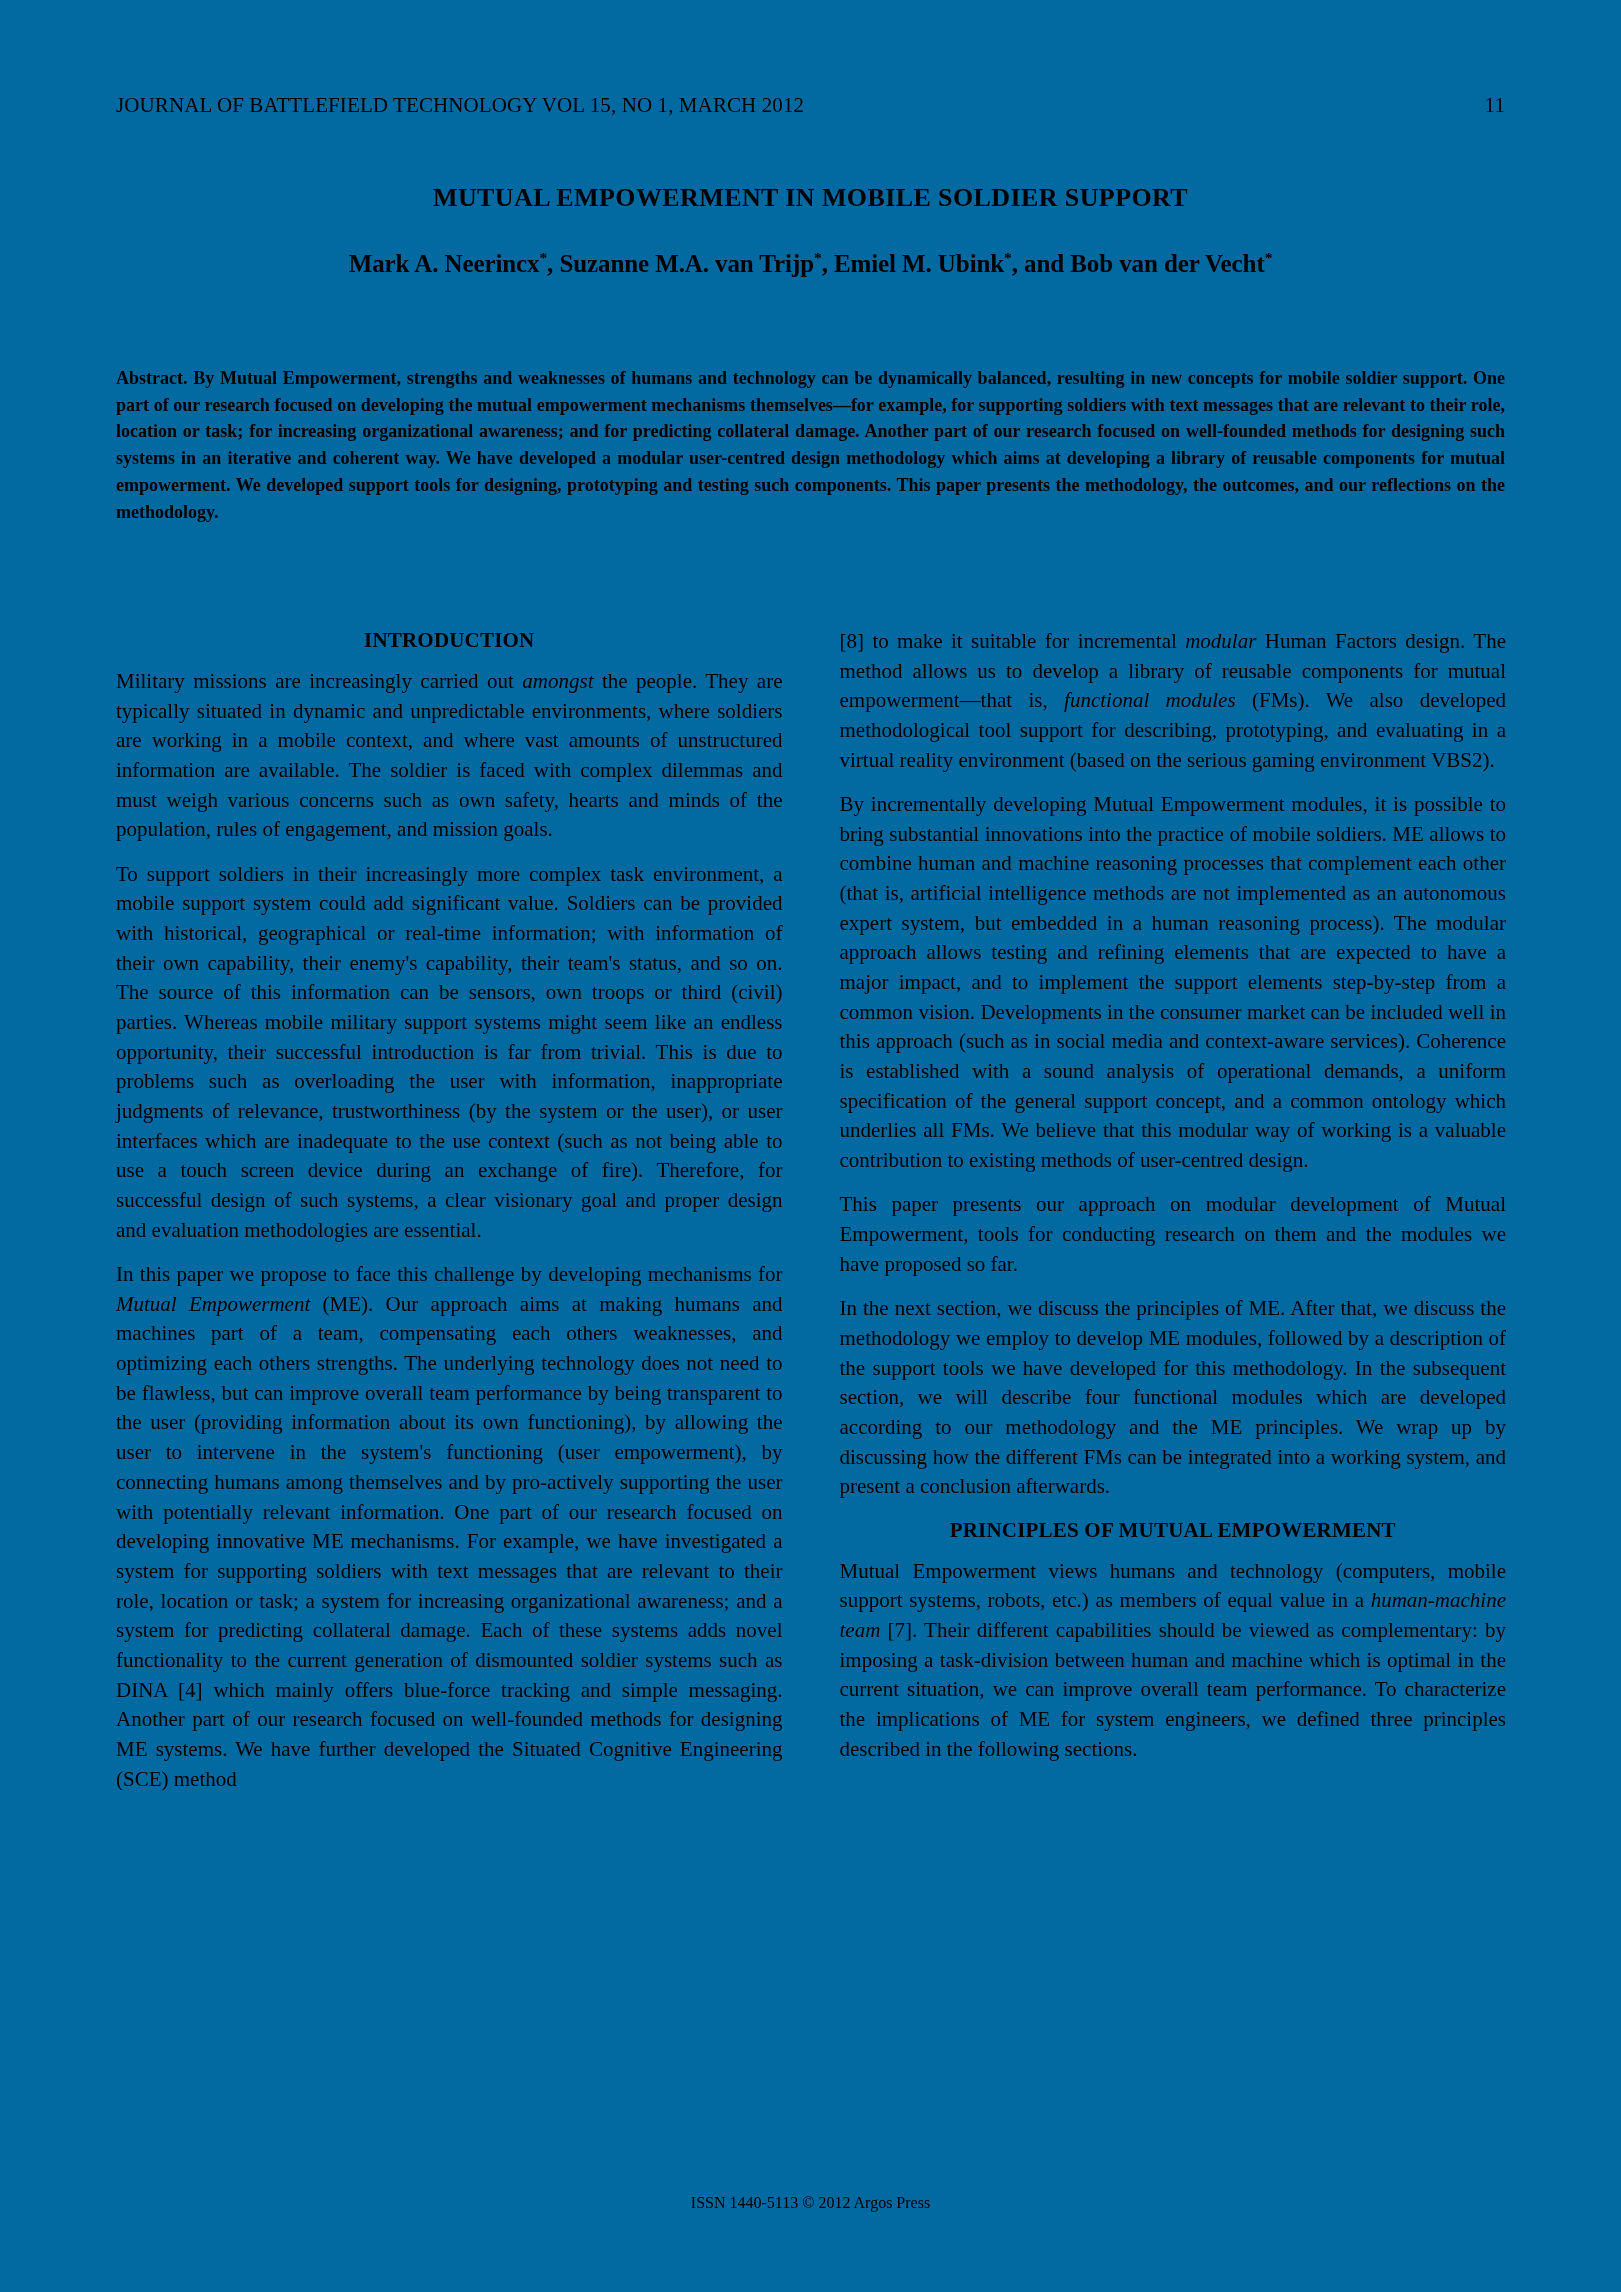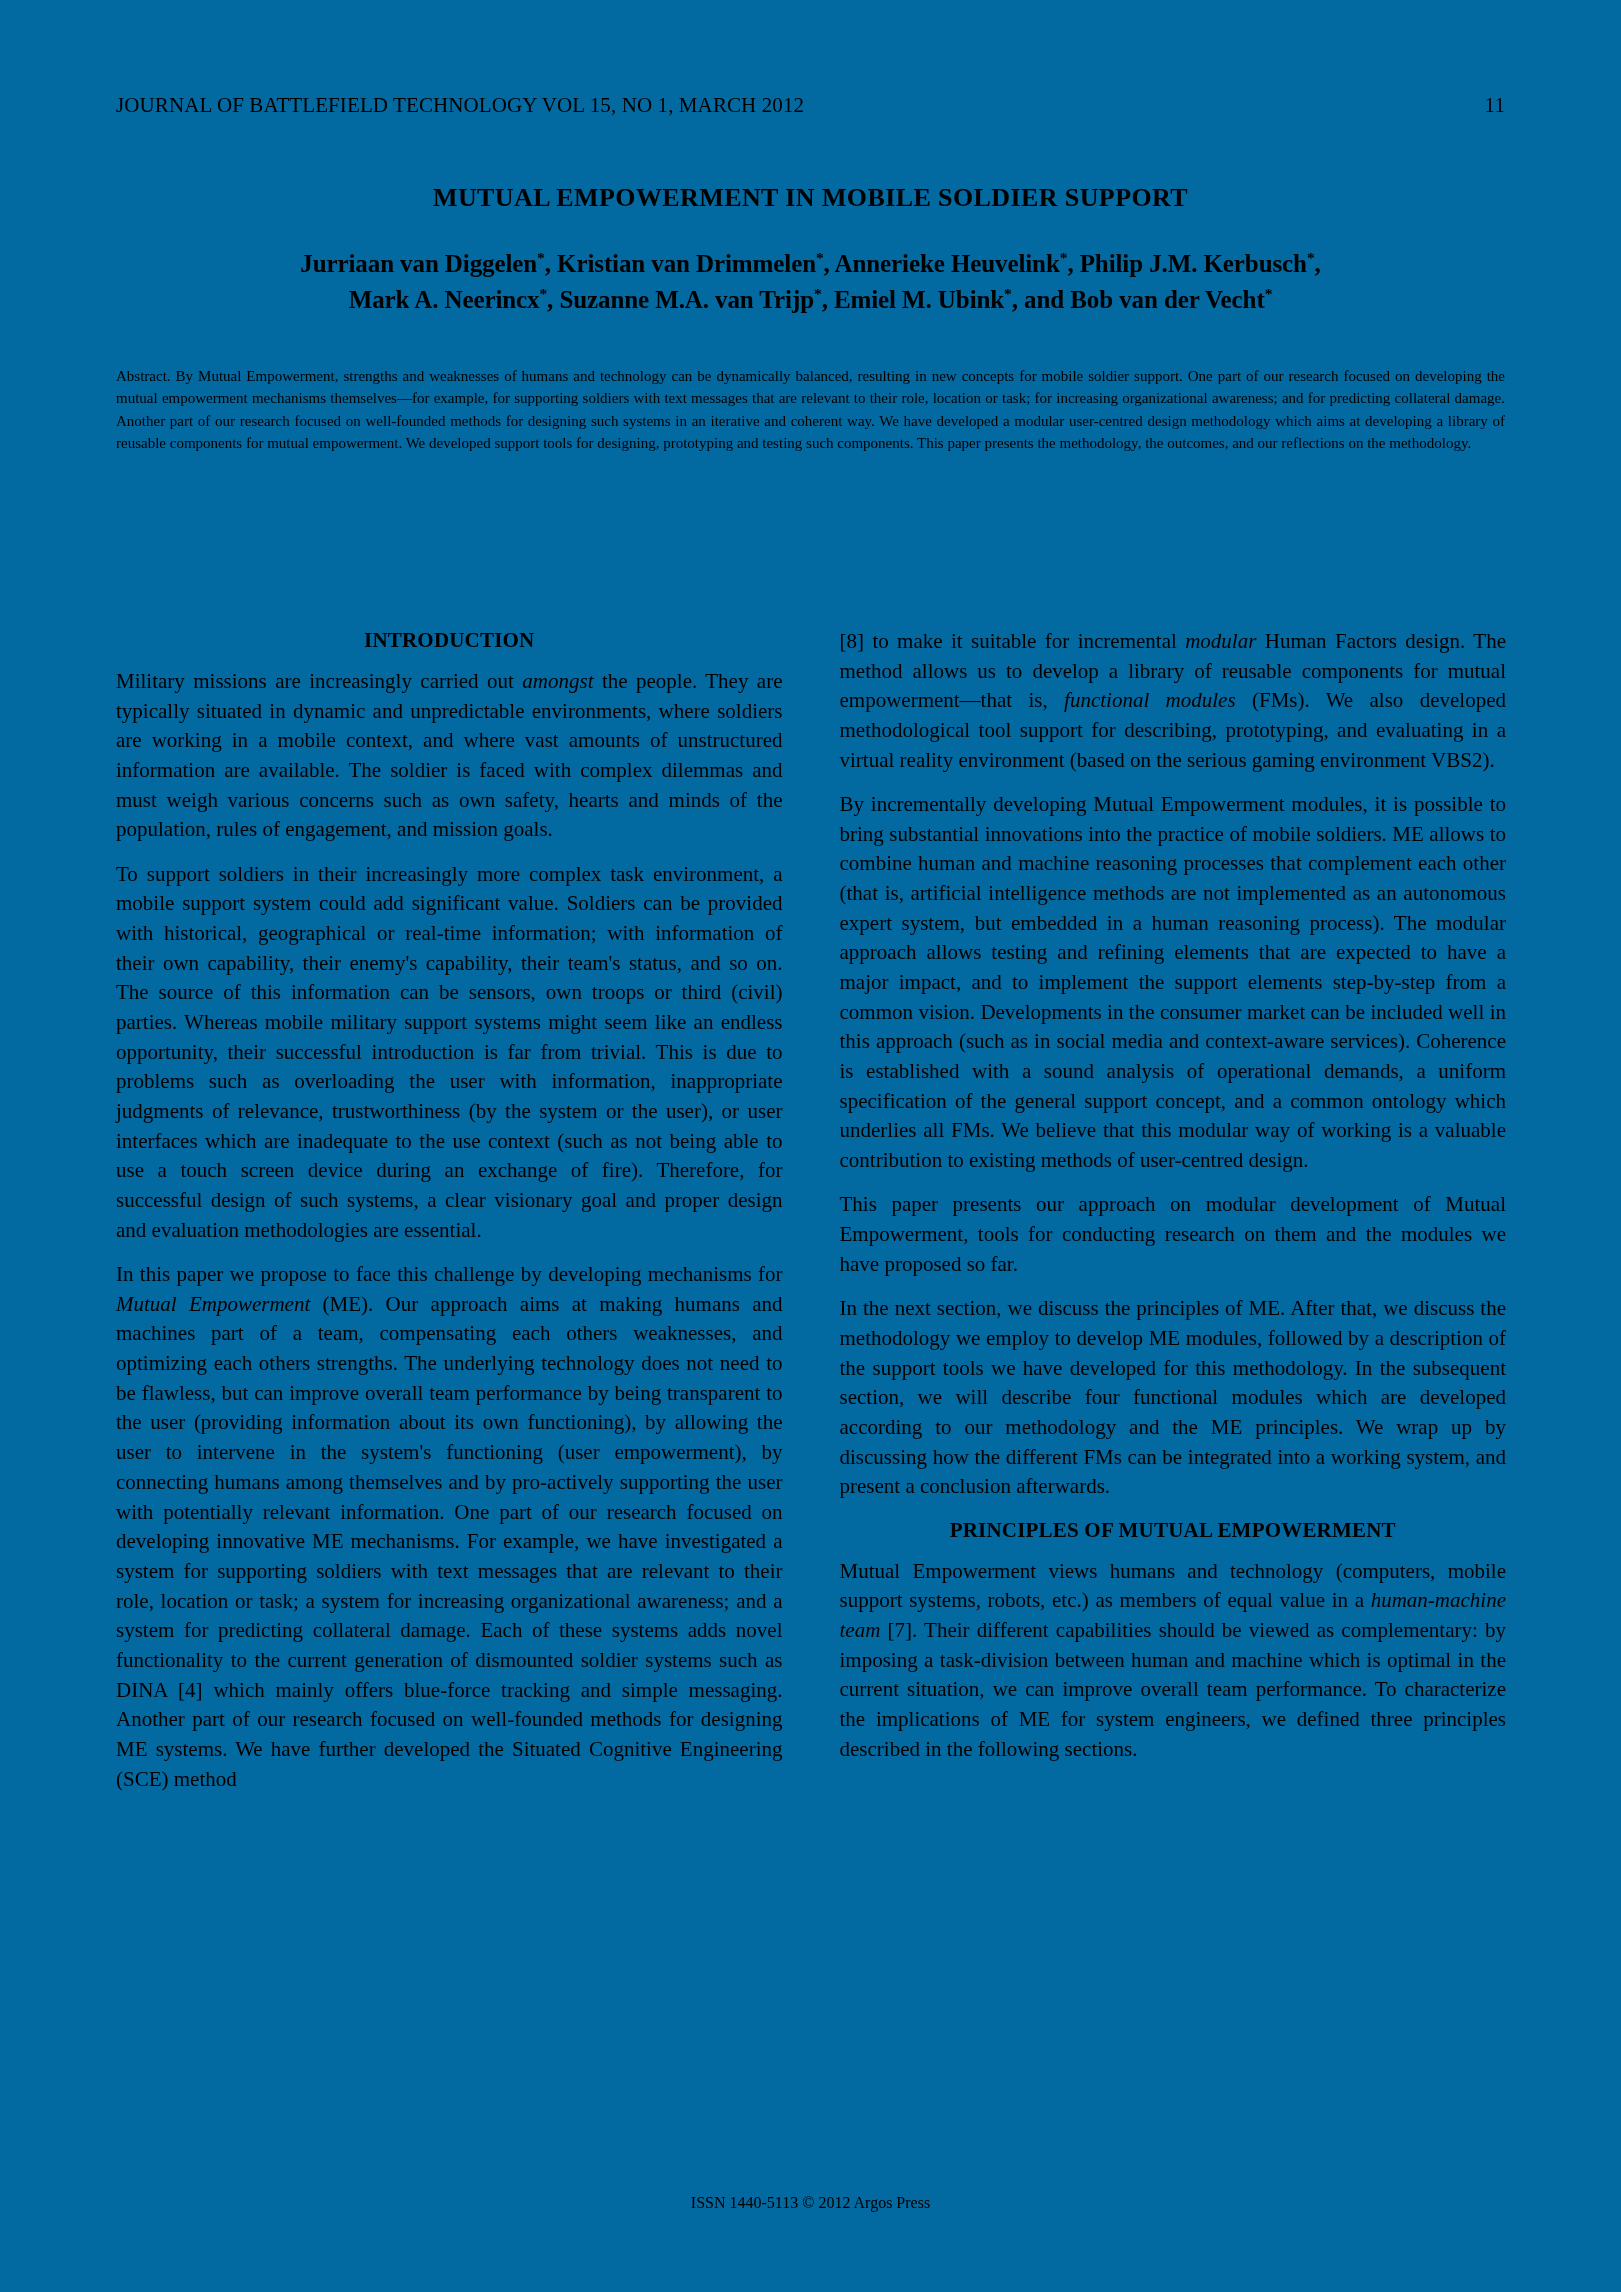--- a/index.html
+++ b/index.html
@@ -67,22 +67,22 @@
     line-height: 0;
     font-weight: bold;
   }
 
   
   .abstract {
     position: absolute;
     top: 365px;
     left: 116px;
     right: 116px;
-    font-weight: normal;
-    font-size: 15px;
+    font-weight: bold;
+    font-size: 18px;
     line-height: 1.485;
     text-align: justify;
     text-justify: inter-word;
     margin: 0;
   }
 
   
   .columns {
     position: absolute;
     top: 627px;
@@ -148,26 +148,20 @@
 <div class="page">
 
   <div class="running-head">
     <span>JOURNAL OF BATTLEFIELD TECHNOLOGY VOL 15, NO 1, MARCH 2012</span>
     <span class="folio">11</span>
   </div>
 
   <div class="title-block">
     <h1 class="paper-title">MUTUAL EMPOWERMENT IN MOBILE SOLDIER SUPPORT</h1>
     <div class="authors">
-      <div>
-        <span>Jurriaan van Diggelen</span><sup>*</sup>,
-        <span>Kristian van Drimmelen</span><sup>*</sup>,
-        <span>Annerieke Heuvelink</span><sup>*</sup>,
-        <span>Philip J.M. Kerbusch</span><sup>*</sup>,
-      </div>
       <div>
         <span>Mark A. Neerincx</span><sup>*</sup>,
         <span>Suzanne M.A. van Trijp</span><sup>*</sup>,
         <span>Emiel M. Ubink</span><sup>*</sup>, and
         <span>Bob van der Vecht</span><sup>*</sup>
       </div>
     </div>
   </div>
 
   <p class="abstract"><span>Abstract.</span> <span>By Mutual Empowerment, strengths and weaknesses of humans and technology can be dynamically balanced, resulting in new concepts for mobile soldier support. One part of our research focused on developing the mutual empowerment mechanisms themselves—for example, for supporting soldiers with text messages that are relevant to their role, location or task; for increasing organizational awareness; and for predicting collateral damage. Another part of our research focused on well-founded methods for designing such systems in an iterative and coherent way. We have developed a modular user-centred design methodology which aims at developing a library of reusable components for mutual empowerment. We developed support tools for designing, prototyping and testing such components. This paper presents the methodology, the outcomes, and our reflections on the methodology.</span></p>

